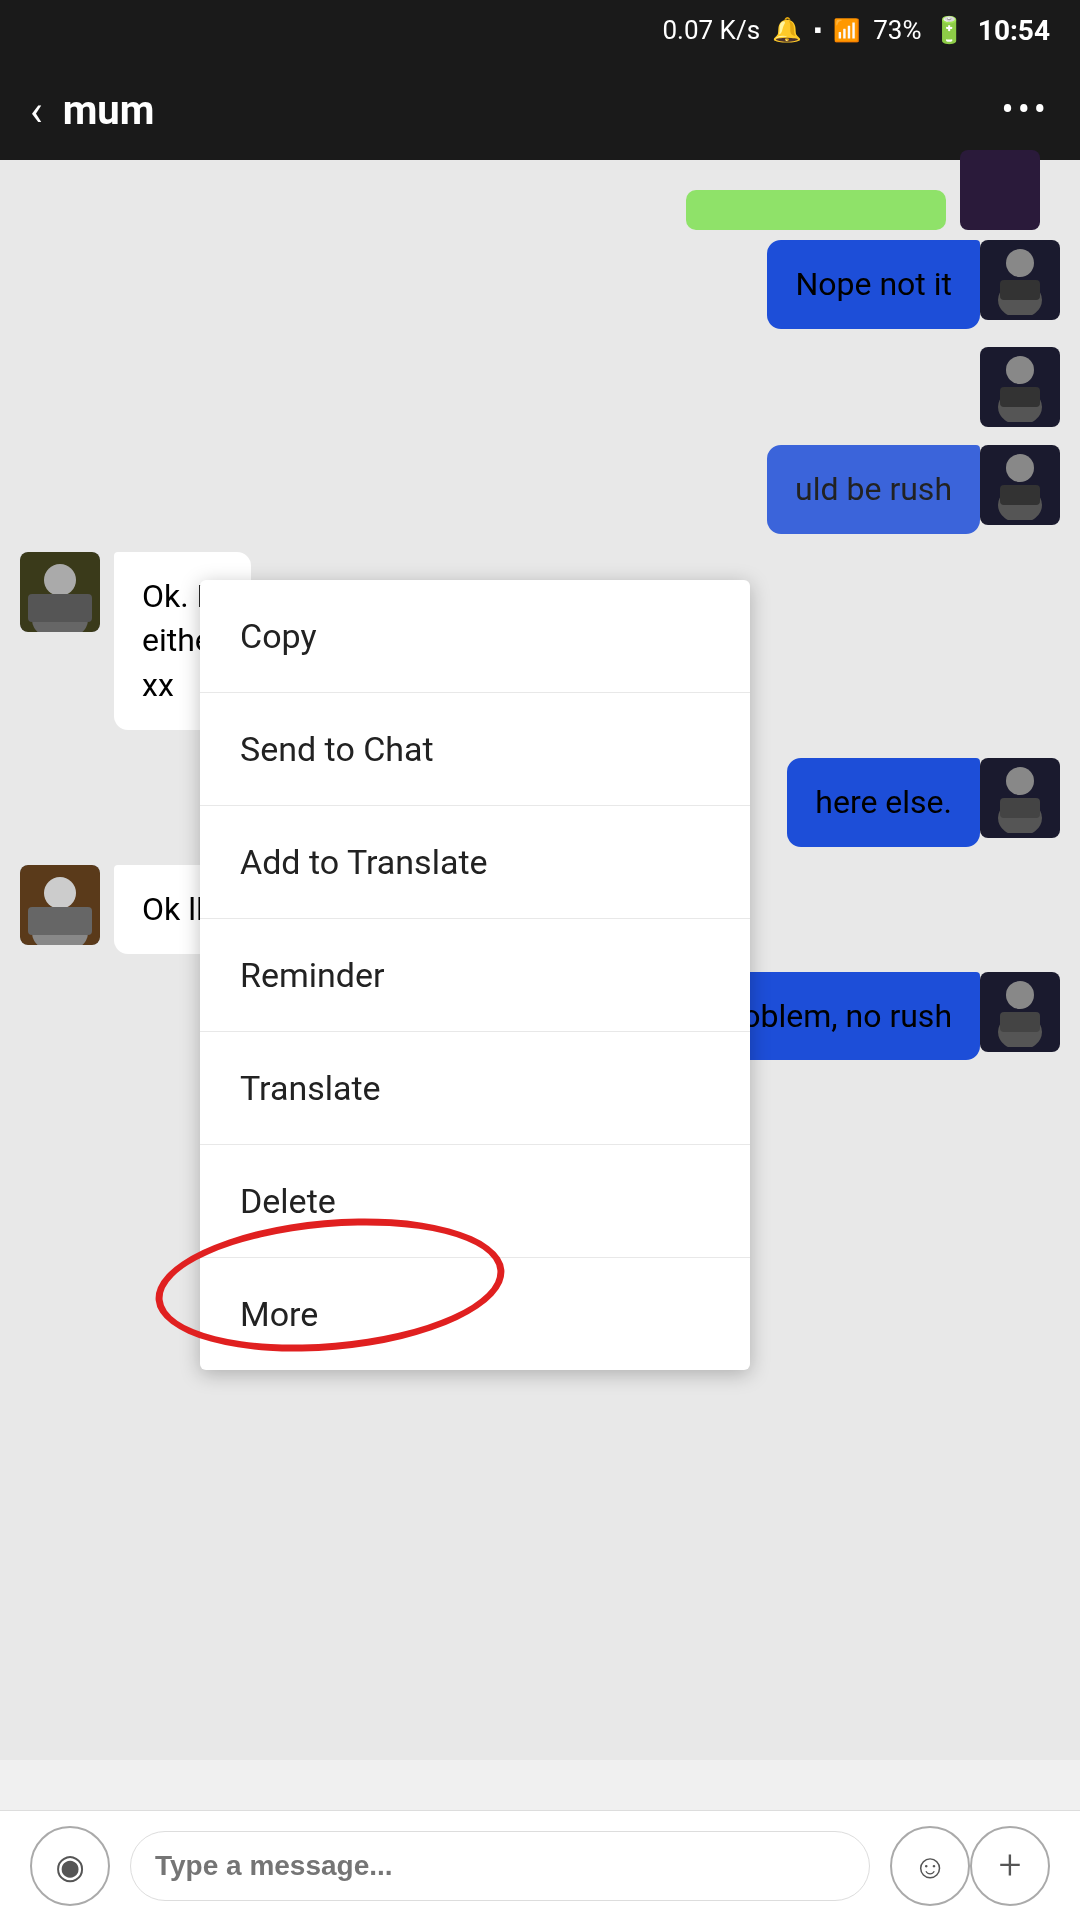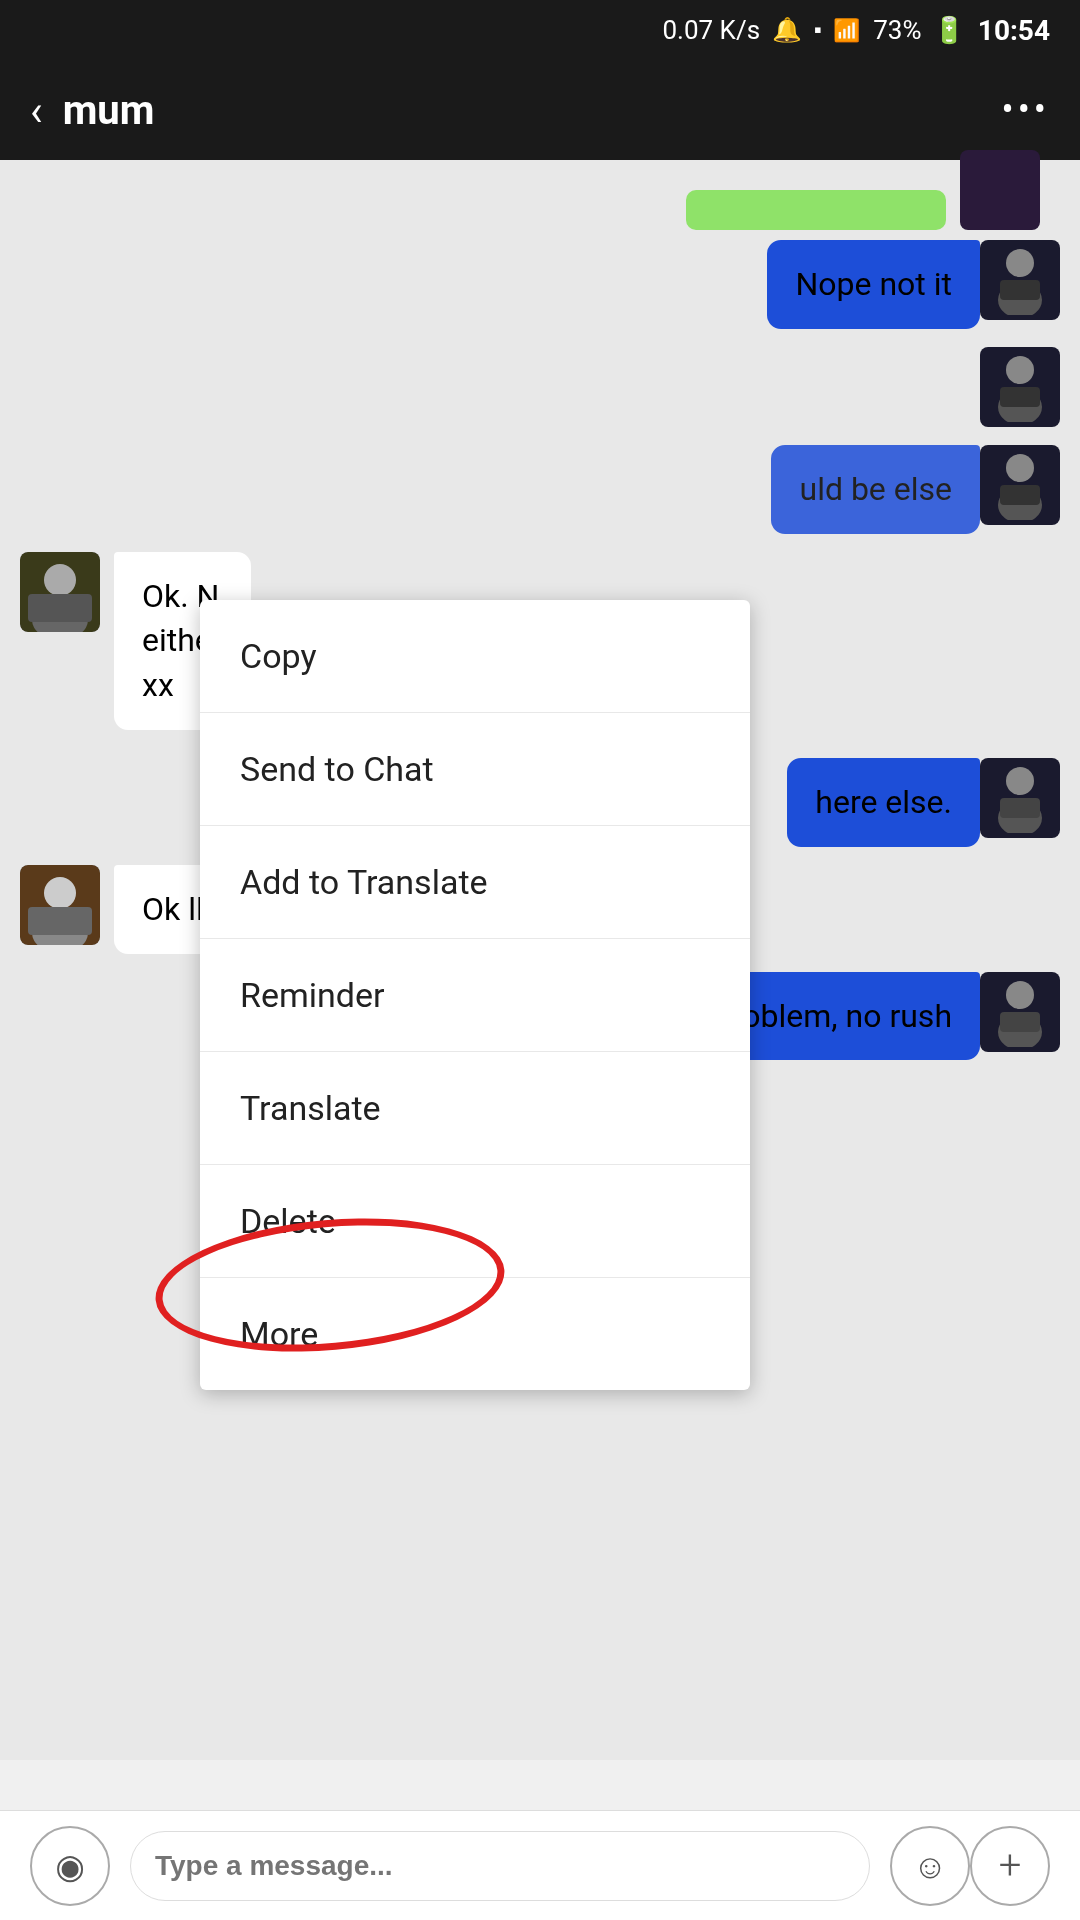--- a/index.html
+++ b/index.html
@@ -128,21 +128,21 @@
       border-radius: 10px;
       width: 260px;
       height: 40px;
       opacity: 0.8;
     }
 
     
     .context-menu {
       position: absolute;
       left: 200px;
-      top: 440px;
+      top: 420px;
       width: 550px;
       background: white;
       border-radius: 6px;
       box-shadow: 0 4px 20px rgba(0,0,0,0.25);
       z-index: 100;
     }
     .context-menu-item {
       padding: 36px 40px;
       font-size: 34px;
       color: #222;
@@ -297,21 +297,21 @@
     </div>
     <div class="context-menu-item">
       <span>More</span>
     </div>
   </div>
 
   <div class="more-circle"></div>
 
   <div class="message-row sent" style="margin-top: 0;">
     <div class="bubble sent" style="opacity:0.85;">
-      <span>uld be else</span>
+      <span>uld be rush</span>
     </div>
     <div class="sent-avatar">
       <svg width="60" height="70" viewBox="0 0 60 70">
         <circle cx="30" cy="18" r="14" fill="#888"></circle>
         <ellipse cx="30" cy="55" rx="22" ry="18" fill="#555"></ellipse>
         <rect x="10" y="35" width="40" height="20" fill="#333" rx="4"></rect>
       </svg>
     </div>
   </div>
 

